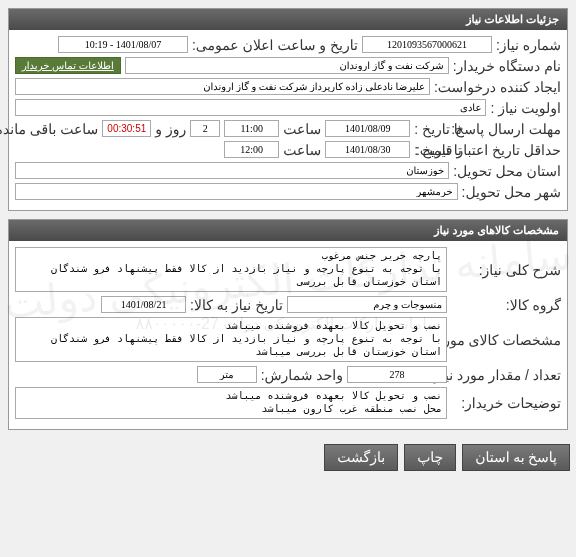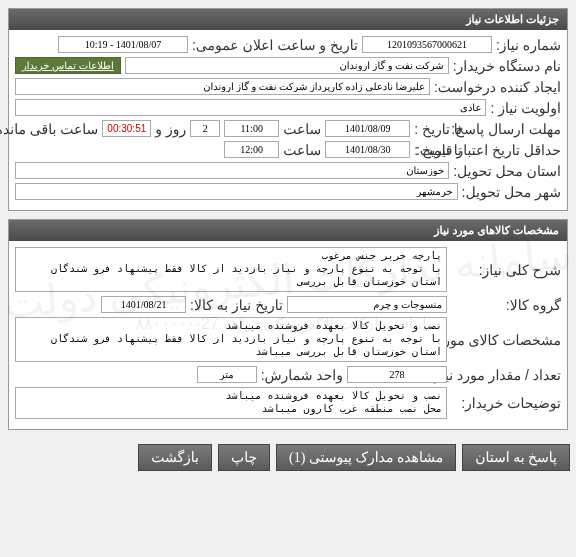--- a/index.html
+++ b/index.html
@@ -215,16 +215,15 @@
     </div>
     <div class="row">
       <span class="label" style="width:110px">توضیحات خریدار:</span>
       <div class="textarea">نصب و تحویل کالا بعهده فروشنده میباشد<br>محل نصب منطقه غرب کارون میباشد</div>
     </div>
   </div>
 </div>
 
 <div class="button-bar">
   <button class="btn">پاسخ به استان</button>
-  <button class="btn">مشاهده مدارک پیوستی (1)</button>
   <button class="btn">چاپ</button>
   <button class="btn">بازگشت</button>
 </div>
 
 </body></html>

